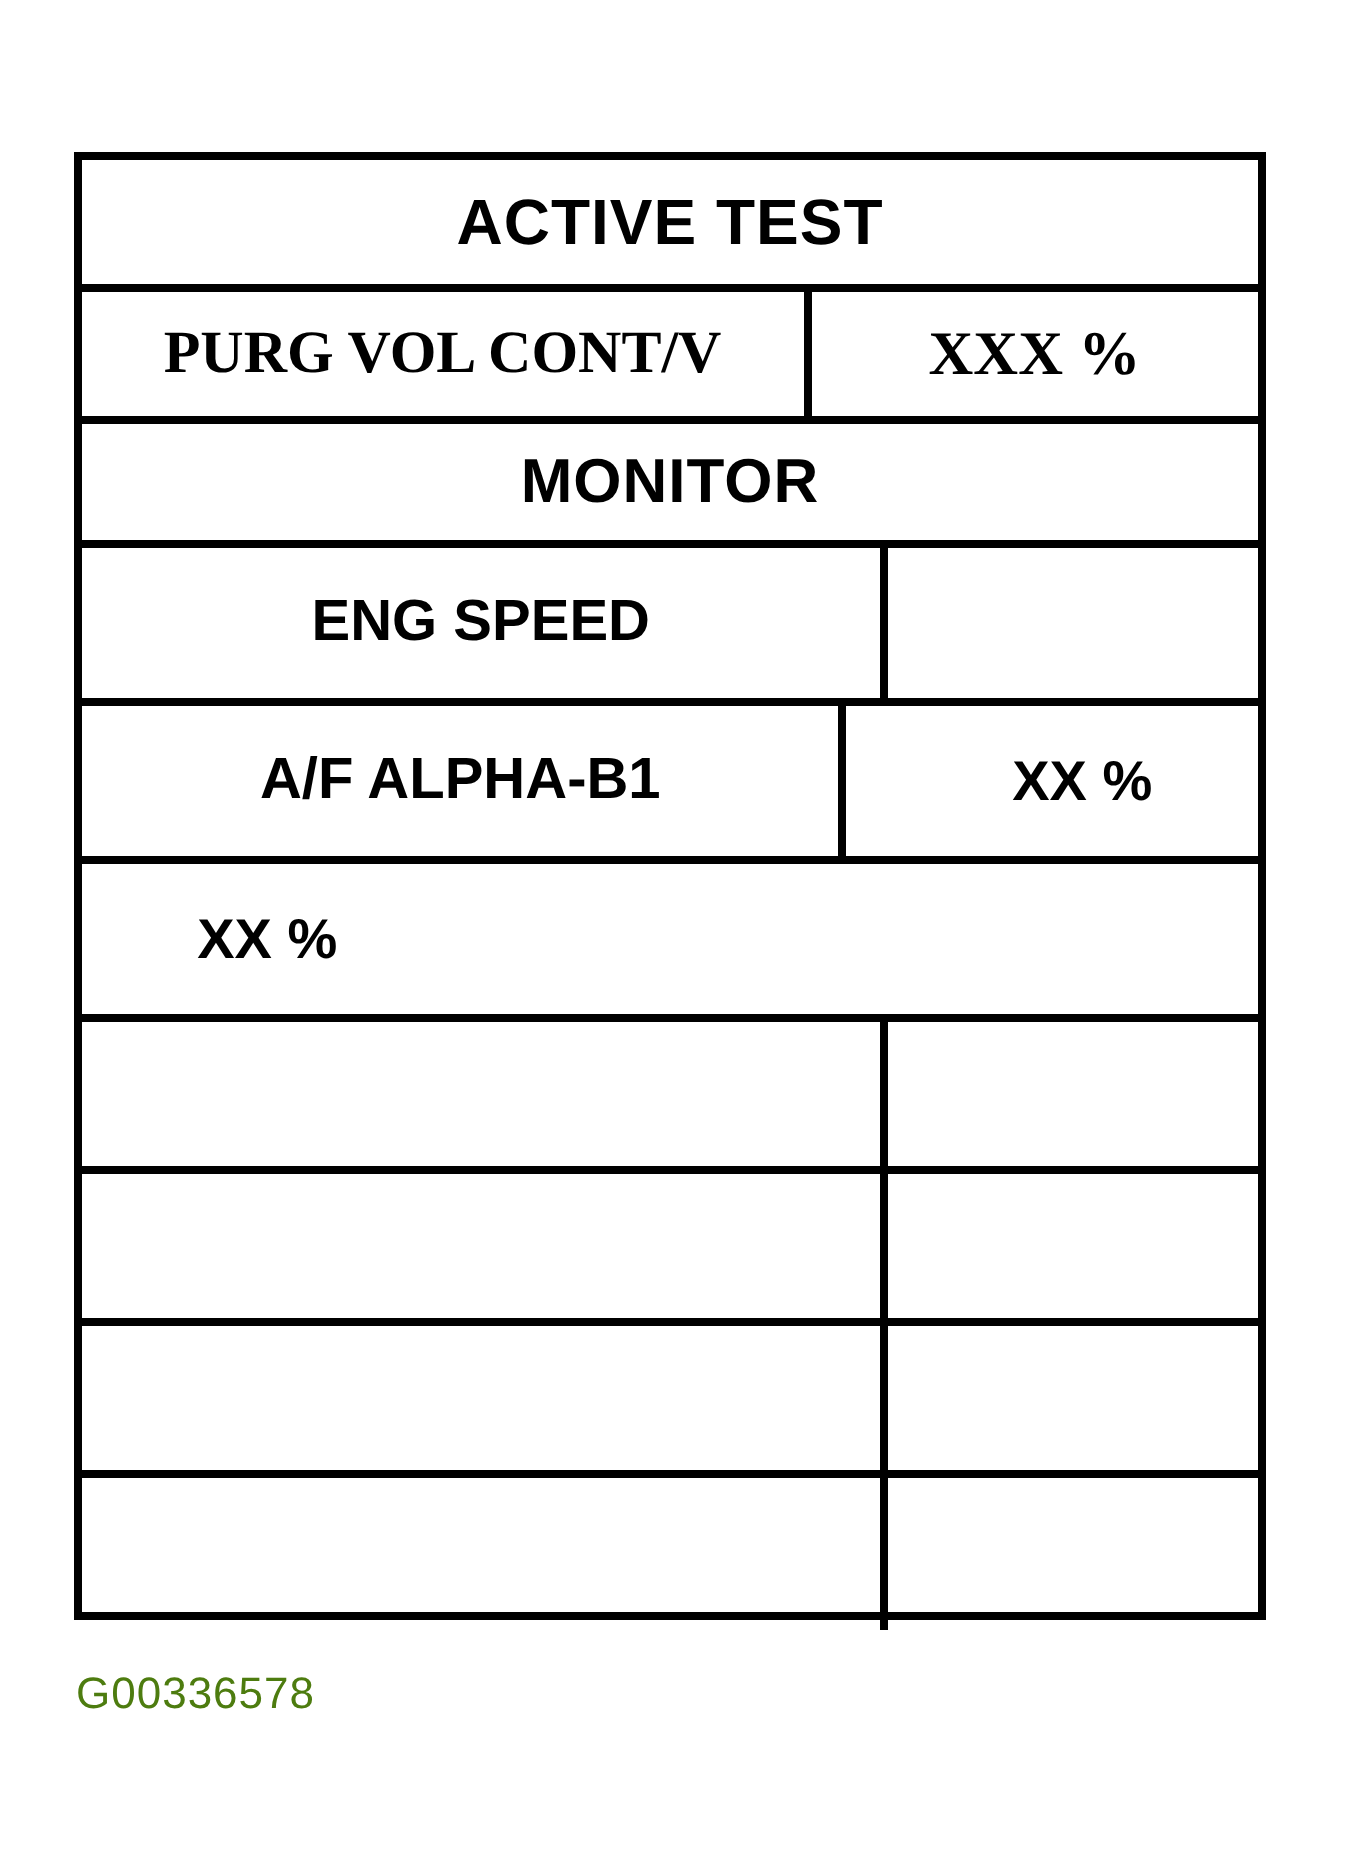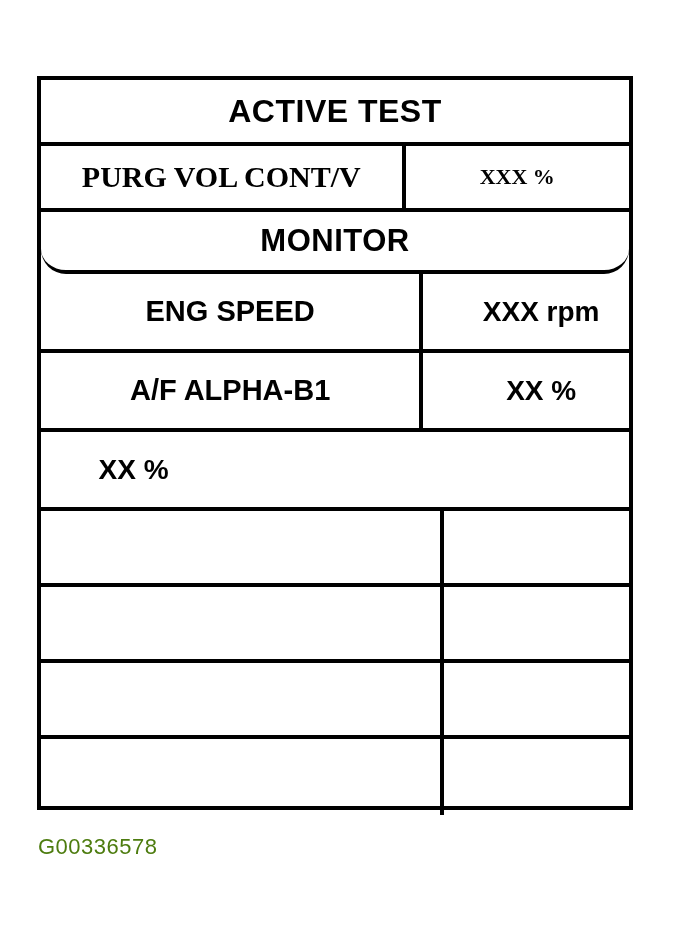--- a/index.html
+++ b/index.html
@@ -55,41 +55,41 @@
     white-space: nowrap;
   }
 
   .cell.divider {
     border-right: 4px solid #000;
   }
 
   
   .r-title   { height: 66px; justify-content: flex-end; }
   .r-param   { height: 66px; font-family: Liberation Serif, serif; }
-  .r-monitor { height: 62px; border-radius: 25px; }
+  .r-monitor { height: 62px; }
   .r-data    { height: 79px; gap: 30px; }
   .r-blank   { height: 76px; }
 
   
   .title-cell {
     width: 100%;
     font-size: 32px;
     font-weight: bold;
     letter-spacing: 0.5px;
   }
 
   
   .param-label {
     width: 62%;
     font-size: 30px;
     font-weight: bold;
   }
   .param-value {
     width: 38%;
-    font-size: 22px;
+    font-size: 31px;
     font-weight: bold;
   }
 
   
   .monitor-cell {
     width: 100%;
     font-size: 31px;
     font-weight: bold;
     letter-spacing: 0.5px;
   }
@@ -131,21 +131,20 @@
       <div class="cell divider param-label">PURG VOL CONT/V</div>
       <div class="cell param-value">XXX %</div>
     </div>
 
     <div class="row r-monitor">
       <div class="cell monitor-cell">MONITOR</div>
     </div>
 
     <div class="row r-data">
       <div class="cell divider data-label">ENG SPEED</div>
-      <div class="cell data-value">XXX rpm</div>
     </div>
 
     <div class="row r-data">
       <div class="cell divider data-label">A/F ALPHA-B1</div>
       <div class="cell data-value">XX %</div>
     </div>
 
     <div class="row r-data">
       <div class="cell data-value">XX %</div>
     </div>

